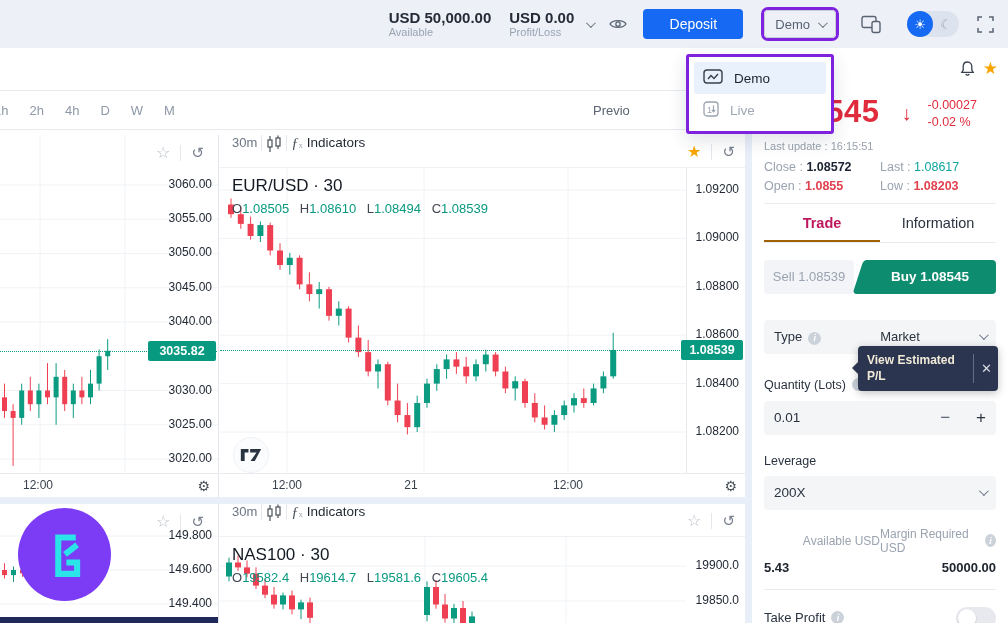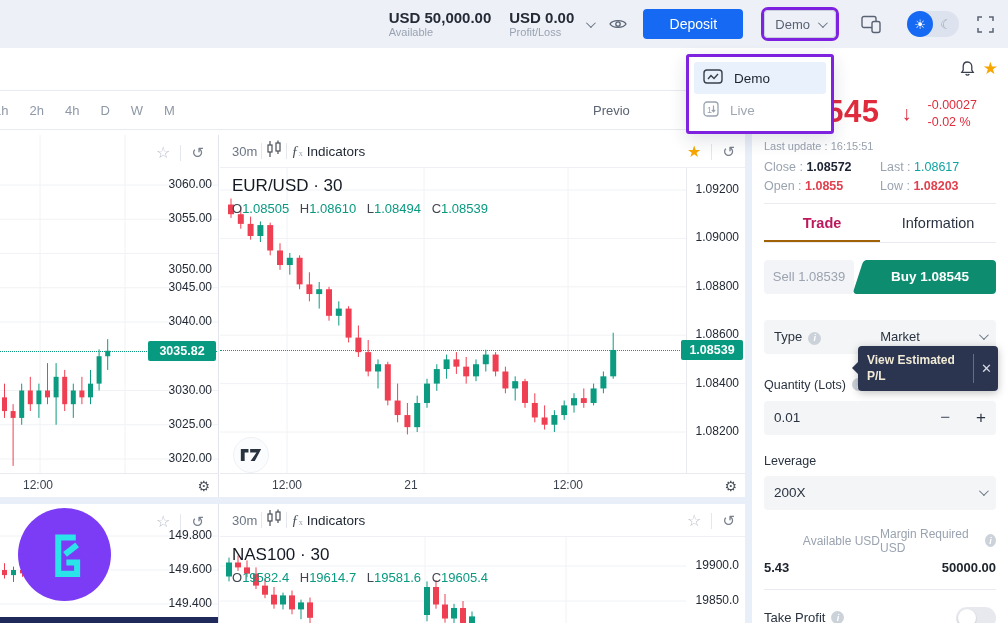--- a/index.html
+++ b/index.html
@@ -39,21 +39,21 @@
 
   
   .panel { position:absolute; background:#fff; overflow:hidden; }
   #chart-left { left:0; top:135px; width:219px; height:362px; border-right:1px solid #e2e6ec; }
   #chart-main { left:220px; top:135px; width:525px; height:362px; }
   #chart-nas  { left:220px; top:504px; width:525px; height:119px; }
   #chart-lb   { left:0; top:504px; width:219px; height:119px; border-right:1px solid #e2e6ec; }
   .gutter-h { position:absolute; left:0; top:497px; width:745px; height:7px; background:#e9eff9; z-index:4; }
   .gutter-v { position:absolute; left:745px; top:130px; width:7px; height:493px; background:#e9eff9; z-index:4; }
 
-  .ct-toolbar { position:relative; height:33px; border-bottom:1px solid #eef0f4; display:flex; align-items:center;
+  .ct-toolbar { position:relative; height:33px; border-bottom:1px solid #eef0f4; display:flex; align-items:flex-start;
                 padding:0 12px; gap:4px; z-index:3; background:#fff; }
   .ct-interval { font-size:13px; color:#6b7584; cursor:pointer; }
   .vdiv { width:1px; height:16px; background:#e4e7ec; }
   .fx { font-size:15px; font-style:italic; font-family:"Liberation Serif", serif; color:#4a5159; }
   .fx small { font-size:8px; font-style:normal; color:#9aa3b0; }
   .ind-label { font-size:13.5px; color:#1f2630; font-weight:500; cursor:pointer; }
   .tb-right { position:absolute; display:flex; align-items:center; gap:10px; right:10px; top:0; height:33px; }
   .star-filled { color:#f7a600; font-size:16px; cursor:pointer; }
   .star-outline { color:#b6bcc6; font-size:16px; cursor:pointer; }
   .reload { color:#7a828f; font-size:15px; cursor:pointer; }
@@ -259,21 +259,21 @@
     <span class="star-outline">☆</span>
     <span class="vdiv"></span>
     <span class="reload">↺</span>
   </div>
   <div class="time-row">
     <span class="gear">⚙</span>
   <span class="time-lab" style="left: 38px;">12:00</span>
     </div>
 <div class="axlab" style="top: 42px;">3060.00</div>
     <div class="axlab" style="top: 76.25px;">3055.00</div>
-    <div class="axlab" style="top: 127px;">3050.00</div>
+    <div class="axlab" style="top: 110px;">3050.00</div>
     <div class="axlab" style="top: 144.75px;">3045.00</div>
     <div class="axlab" style="top: 179px;">3040.00</div>
     <div class="axlab" style="top: 247.5px;">3030.00</div>
     <div class="axlab" style="top: 281.75px;">3025.00</div>
     <div class="axlab" style="top: 316px;">3020.00</div>
     <div class="dotline" style="top: 215.633px; width: 219px;"></div>
     <div class="price-badge" style="top: 205.633px; width: 68px;">3035.82</div>
   </div>
 
 <div class="panel" id="chart-main">

